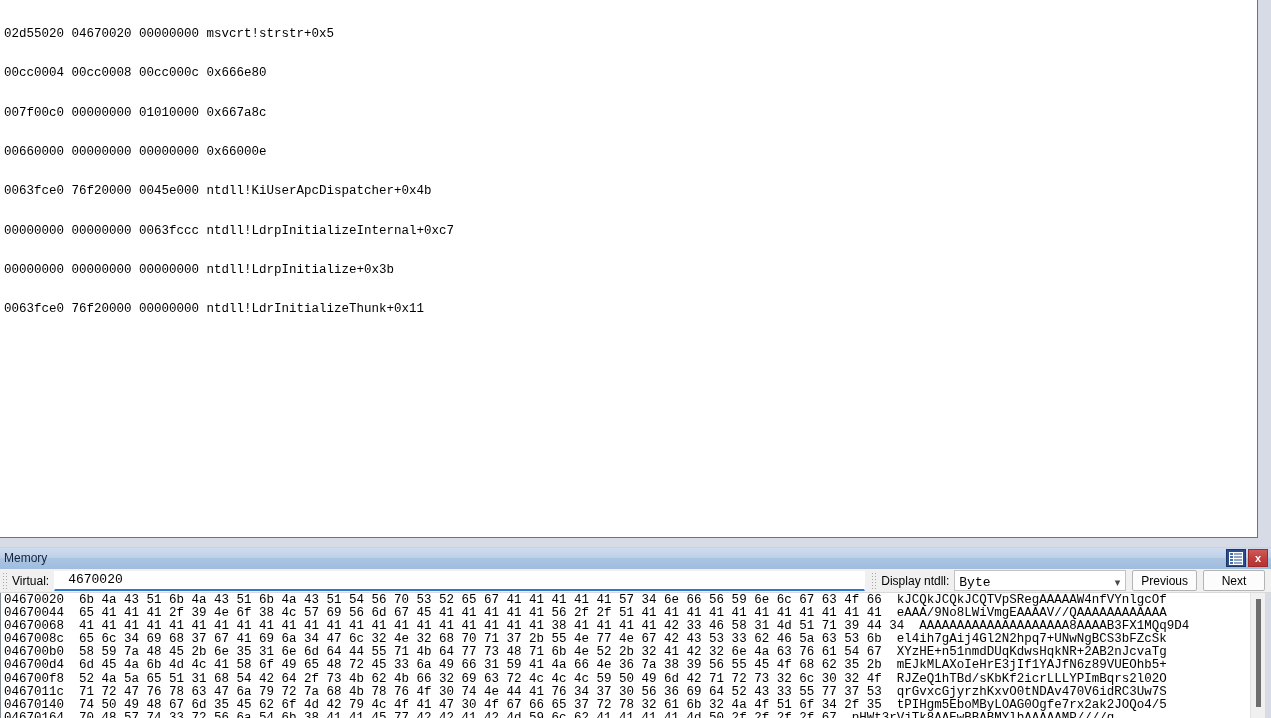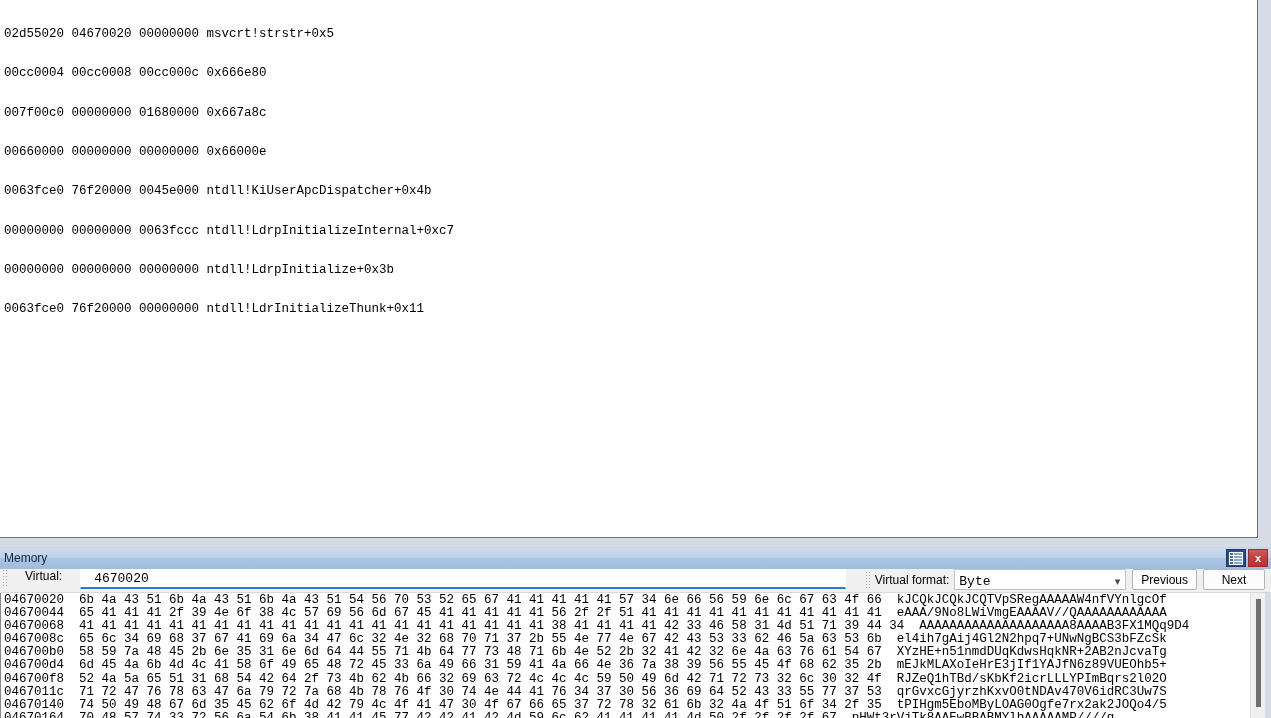--- a/index.html
+++ b/index.html
@@ -84,23 +84,22 @@
     font-family: "Liberation Sans", sans-serif;
     line-height: 1;
   }
 
   
   #memory-toolbar {
     position: relative;
     height: 24px;
     background: #f0f0f0;
     display: flex;
-    align-items: flex-start;
+    align-items: center;
     border-bottom: 1px solid #d9d9d9;
-    gap: 13px;
   }
   .grip {
     width: 7px; height: 18px;
     margin: 0 2px 0 2px;
     flex: none;
     background-image: radial-gradient(circle at 1.5px 1.5px, #9a9a9a 0.9px, transparent 1px);
     background-size: 3px 3px;
     opacity: .85;
   }
   .tb-label {
@@ -210,21 +209,21 @@
   }
 </style>
 </head>
 <body>
 
 <div id="top-pane">
   <div id="top-pane-inner">
     <div id="stack-output">
       <div class="stack-line">02d55020 04670020 00000000 msvcrt!strstr+0x5</div>
       <div class="stack-line">00cc0004 00cc0008 00cc000c 0x666e80</div>
-      <div class="stack-line">007f00c0 00000000 01680000 0x667a8c</div>
+      <div class="stack-line">007f00c0 00000000 01010000 0x667a8c</div>
       <div class="stack-line">00660000 00000000 00000000 0x66000e</div>
       <div class="stack-line">0063fce0 76f20000 0045e000 ntdll!KiUserApcDispatcher+0x4b</div>
       <div class="stack-line">00000000 00000000 0063fccc ntdll!LdrpInitializeInternal+0xc7</div>
       <div class="stack-line">00000000 00000000 00000000 ntdll!LdrpInitialize+0x3b</div>
       <div class="stack-line">0063fce0 76f20000 00000000 ntdll!LdrInitializeThunk+0x11</div>
     </div>
   </div>
 </div>
 
 <div id="memory-window">
@@ -248,21 +247,21 @@
       <div class="tb-btn" id="close-btn">x</div>
     </div>
   </div>
 
   <div id="memory-toolbar">
     <div class="grip"></div>
     <div class="tb-label">Virtual:</div>
     <input id="virtual-input" type="text" value="4670020" style="">
     <div id="display-format-group">
       <div class="grip"></div>
-      <div class="tb-label">Virtual format:</div>
+      <div class="tb-label">Display ntdll:</div>
       <div id="display-format-select">
         <span id="display-format-value">Byte</span>
         <span class="chev">▾</span>
       </div>
       <div class="tb-push" id="previous-button">Previous</div>
       <div class="tb-push" id="next-button">Next</div>
     </div>
   </div>
 
   <div id="memory-body">

